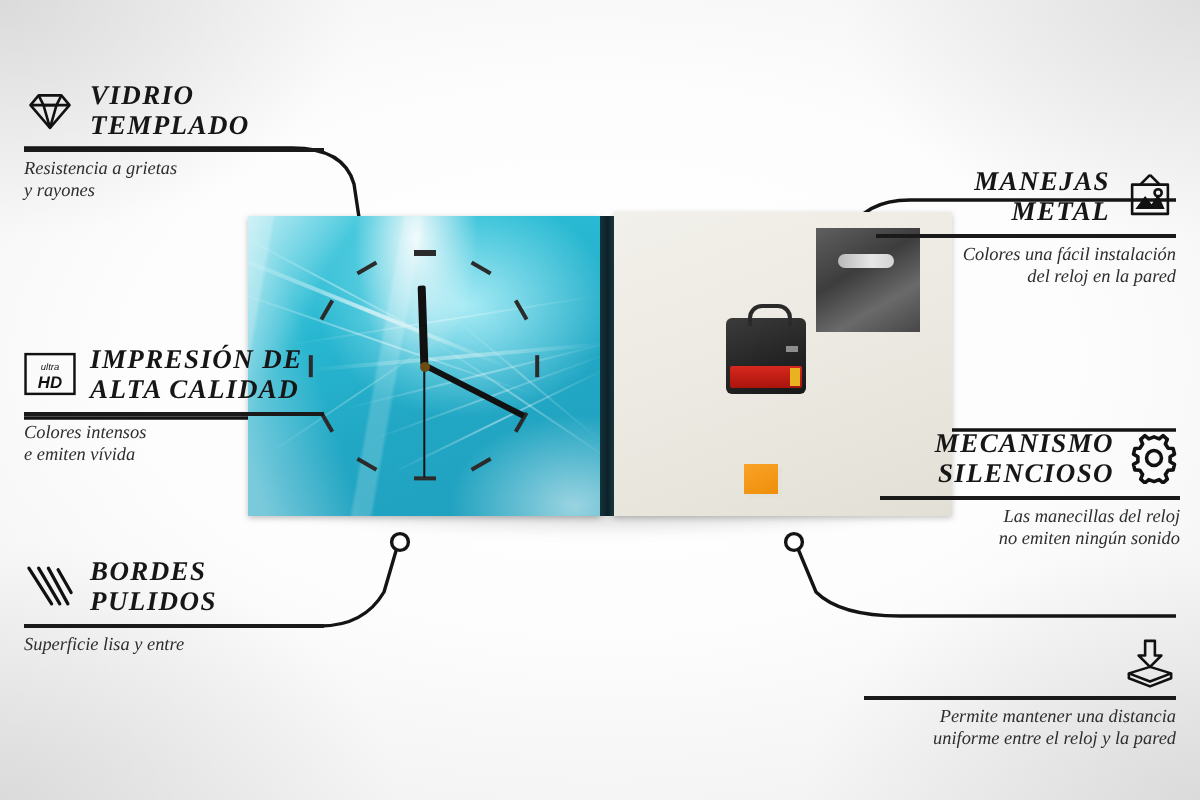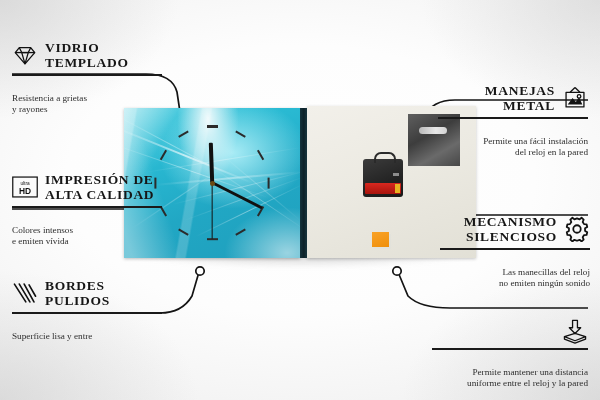--- a/index.html
+++ b/index.html
@@ -6,20 +6,21 @@
   body{
     width:600px;height:400px;overflow:hidden;
     font-family:"Liberation Serif", serif;
     background:#ffffff;
   }
   #stage{
     position:relative;width:600px;height:400px;
     background:
       radial-gradient(ellipse 520px 300px at 50% 45%, #ffffff 0%, #fdfdfd 45%, #f4f4f4 75%, #ebebeb 100%);
     overflow:hidden;
+    font-style:italic;
   }
   
   .vig{position:absolute;pointer-events:none;}
   .vig.tl{left:0;top:0;width:180px;height:120px;background:radial-gradient(ellipse at 0% 0%, rgba(200,200,200,.55), rgba(255,255,255,0) 70%);}
   .vig.tr{right:0;top:0;width:180px;height:120px;background:radial-gradient(ellipse at 100% 0%, rgba(205,205,205,.5), rgba(255,255,255,0) 70%);}
   .vig.bl{left:0;bottom:0;width:200px;height:130px;background:radial-gradient(ellipse at 0% 100%, rgba(200,200,200,.5), rgba(255,255,255,0) 70%);}
   .vig.br{right:0;bottom:0;width:200px;height:130px;background:radial-gradient(ellipse at 100% 100%, rgba(200,200,200,.5), rgba(255,255,255,0) 70%);}
 
   
   #product{position:absolute;left:124px;top:108px;width:352px;height:152px;}
@@ -87,21 +88,21 @@
   .callout{position:absolute;}
   .co-head{display:flex;align-items:center;gap:7px;}
   .co-title{
     font-family:"Liberation Serif", serif;
     font-size:13.5px;font-weight:bold;letter-spacing:.7px;color:#161616;
     line-height:15px;text-transform:uppercase;white-space:pre-line;
   }
   .co-rule{height:1.6px;background:#1a1a1a;margin-top:4px;}
   .co-sub{
     font-family:"Liberation Serif", serif;
-    font-size:9.2px;color:#2e2e2e;line-height:11.5px;margin-top:17px;white-space:pre-line;
+    font-size:9.2px;color:#2e2e2e;line-height:11.5px;margin-top:3px;white-space:pre-line;
   }
   .left .co-head{justify-content:flex-start;}
   .left .co-title{text-align:left;}
   .left .co-sub{text-align:left;}
   .right .co-head{justify-content:flex-end;margin-top:41px;}
   .right .co-title{text-align:right;}
   .right .co-sub{text-align:right;}
   .ico{width:26px;height:26px;flex:0 0 26px;display:block;}
   .ico svg{display:block;width:26px;height:26px;}
 
@@ -254,21 +255,21 @@
         <svg viewBox="0 0 32 30" fill="none" stroke="#111" stroke-width="1.6" stroke-linejoin="round">
           <path d="M16 2 L10 8"></path>
             <path d="M16 2 L22 8"></path>
           <rect x="5" y="8" width="22" height="18"></rect>
           <path d="M7 23 L13 15 L17 20 L21 14 L25 23 Z" fill="#111" stroke="none"></path>
           <circle cx="21" cy="13" r="2.2"></circle>
         </svg>
       </span>
     </div>
     <div class="co-rule"></div>
-    <div class="co-sub">Permite una fácil instalación
+    <div class="co-sub">Colores una fácil instalación
 del reloj en la pared</div>
   </div>
 
   <div class="callout right" style="left:440px;top:173px;width:150px;">
     <div class="co-head">
       <span class="co-title">MECANISMO
 SILENCIOSO</span>
       <span class="ico">
         <svg viewBox="0 0 32 32" fill="none" stroke="#111" stroke-width="2.2" stroke-linejoin="round">
           <path d="M16 3 l3.2 1.2 2.4-2 2.6 2.3 -1.2 2.9 1.7 2.6 3.1 .2 .8 3.4 -2.7 1.6 0 3.1 2.7 1.6 -.8 3.4 -3.1 .2 -1.7 2.6 1.2 2.9 -2.6 2.3 -2.4-2 -3.2 1.2 -3.2-1.2 -2.4 2 -2.6-2.3 1.2-2.9 -1.7-2.6 -3.1-.2 -.8-3.4 2.7-1.6 0-3.1 -2.7-1.6 .8-3.4 3.1-.2 1.7-2.6 -1.2-2.9 2.6-2.3 2.4 2 Z"></path>

